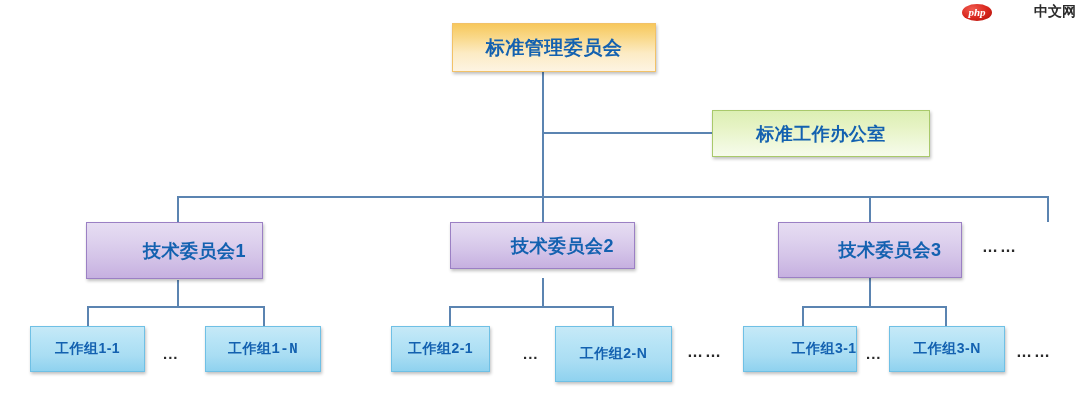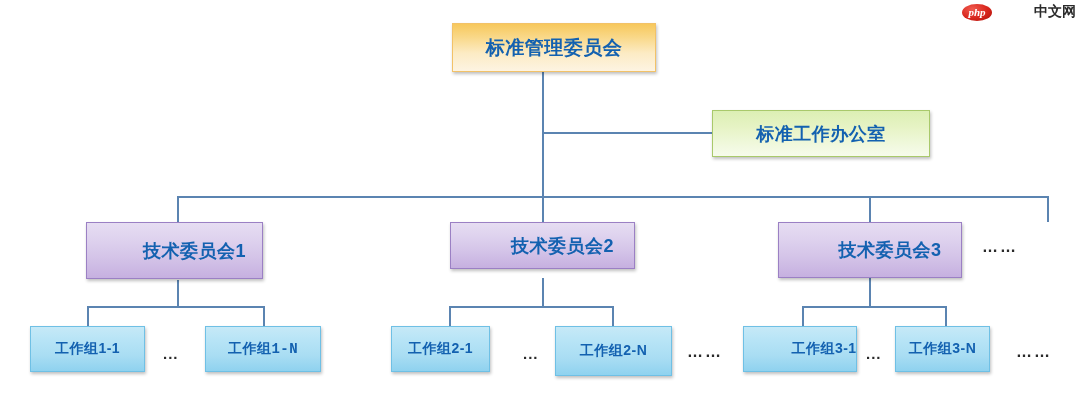--- a/index.html
+++ b/index.html
@@ -162,26 +162,26 @@
   <div class="node node-committee" style="left:778px; top:222px; width:184px; height:56px;">技术委员会3</div>
 
   <div class="ellipsis big" style="left:982px; top:239px;">……</div>
 
   <div class="node node-workgroup" style="left:30px; top:326px; width:115px; height:46px;">工作组1-1</div>
   <div class="ellipsis" style="left:163px; top:346px;">...</div>
   <div class="node node-workgroup" style="left:205px; top:326px; width:116px; height:46px;font-family:Liberation Mono, monospace;">工作组1-N</div>
 
   <div class="node node-workgroup" style="left:391px; top:326px; width:99px; height:46px;">工作组2-1</div>
   <div class="ellipsis" style="left:523px; top:346px;">...</div>
-  <div class="node node-workgroup" style="left:555px; top:326px; width:117px; height:50px;">工作组2-N</div>
+  <div class="node node-workgroup" style="left:555px; top:326px; width:117px; height:56px;">工作组2-N</div>
   <div class="ellipsis big" style="left:687px; top:344px;">……</div>
 
   <div class="node node-workgroup" style="left:743px; top:326px; width:114px; height:46px;padding-left:48px;">工作组3-1</div>
   <div class="ellipsis" style="left:866px; top:346px;">...</div>
-  <div class="node node-workgroup" style="left:889px; top:326px; width:95px; height:46px;margin-left:6px;">工作组3-N</div>
+  <div class="node node-workgroup" style="left:889px; top:326px; width:116px; height:46px;">工作组3-N</div>
   <div class="ellipsis big" style="left:1016px; top:344px;">……</div>
 
   <div id="watermark">
     <span class="wm-badge">php</span>
     <span class="wm-text">中文网</span>
   </div>
 
 </div>
 
 </body></html>

